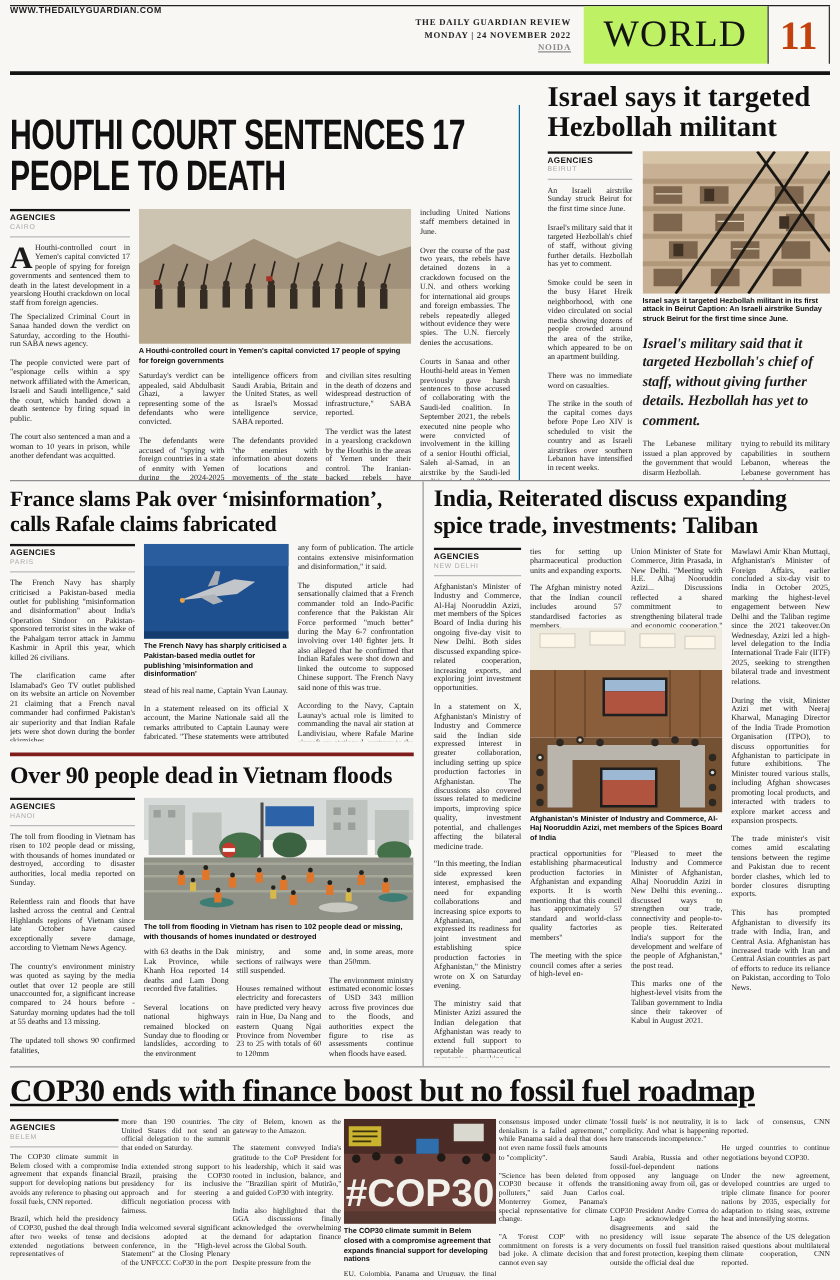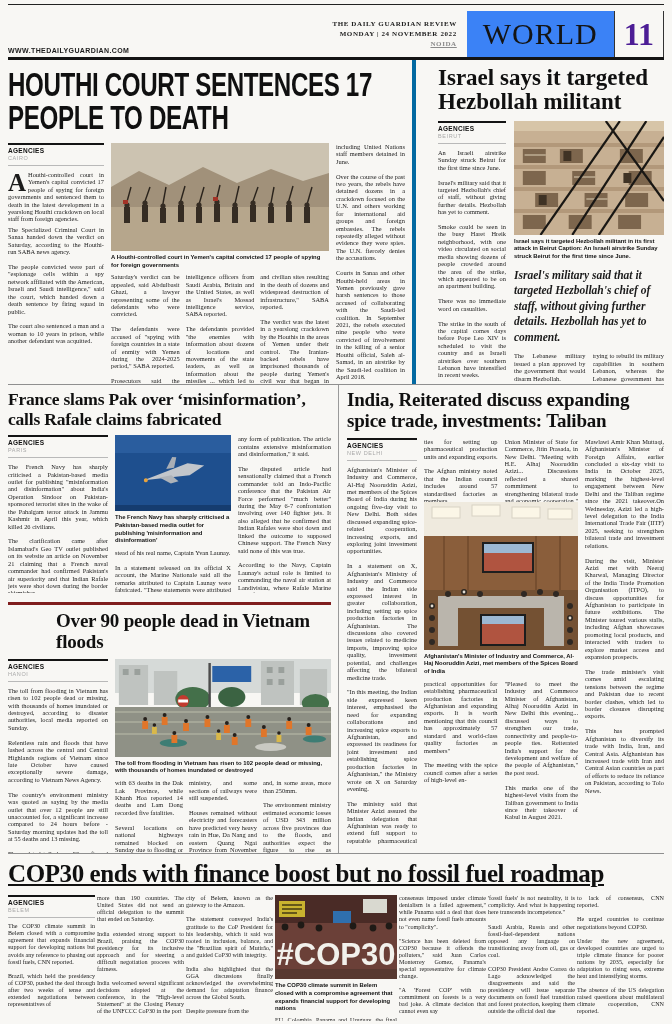--- a/index.html
+++ b/index.html
@@ -1,64 +1,64 @@
 <!DOCTYPE html>
 <html><head>
 <meta charset="utf-8">
 <style>
   html,body{margin:0;padding:0;background:#555;}
   .page{position:relative;width:672px;height:1024px;margin:0 auto;background:#f8f7f4;
         box-sizing:border-box;padding:0 8px;overflow:hidden;color:#1c1c1c;
         font-family:"Liberation Serif",serif;}
   .top-rule{border-top:1.5px solid #222;margin-top:4px;}
   
-  .masthead{height:52px;display:flex;justify-content:space-between;align-items:flex-end;}
+  .masthead{height:52px;display:flex;justify-content:space-between;align-items:flex-start;}
   .site-url{font:bold 7px/1 "Liberation Sans",sans-serif;letter-spacing:.4px;padding-bottom:3px;}
   .mast-right{display:flex;align-items:stretch;height:46px;}
   .mast-text{align-self:center;text-align:right;margin-right:10px;
              font:bold 7px/1.45 "Liberation Serif",serif;letter-spacing:.6px;color:#222;}
   .mast-text .city{color:#8a8a8a;text-decoration:underline;}
   .vrule{width:1px;background:#333;}
-  .section-box{background:#3b82f6;display:flex;align-items:center;padding:0 16px;}
+  .section-box{background:#bef264;display:flex;align-items:center;padding:0 16px;}
   .section-box span{font:400 30px/1 "Liberation Serif",serif;letter-spacing:1px;color:#141414;}
   .page-num{display:flex;align-items:center;padding:0 9px;
-            font:bold 32px/1 "Liberation Serif",serif;color:#4c1d95;}
+            font:bold 32px/1 "Liberation Serif",serif;color:#c2410c;}
   .thick-rule{border-top:3px solid #141414;}
   
   .byline{border-top:2px solid #141414;border-bottom:1px solid #b9b9b9;padding:2px 0 3px;margin-bottom:5px;}
   .agency{font:bold 6.5px/1.25 "Liberation Sans",sans-serif;letter-spacing:.3px;color:#111;}
   .place{font:5.5px/1.25 "Liberation Sans",sans-serif;letter-spacing:.6px;color:#a9a9a9;}
   .bt{font:6.4px/1.16 "Liberation Serif",serif;text-align:justify;white-space:pre-line;
       color:#222;overflow:hidden;}
   .cap{font:bold 5.9px/1.3 "Liberation Sans",sans-serif;color:#101010;margin:3px 0 4px;}
   .photo{display:block;width:100%;}
   h1,h2{margin:0;color:#101010;}
   .col{overflow:hidden;}
   
   .row-top{display:grid;grid-template-columns:408px 1fr;height:324px;border-bottom:1px solid #8f8f8f;overflow:hidden;}
-  .houthi{border-right:4px solid #0369a1;padding:4px 7px 0 0;overflow:hidden;}
+  .houthi{border-right:1px solid #0369a1;padding:4px 7px 0 0;overflow:hidden;margin-top:24px;}
   .houthi h1{font:bold 34px/0.97 "Liberation Sans",sans-serif;letter-spacing:-.5px;
              transform:scaleX(.71);transform-origin:0 0;width:141%;white-space:pre-line;margin:4px 0 9px;}
   .houthi-body{display:grid;grid-template-columns:96px 218px 1fr;gap:7px;height:242px;}
   .subcols{display:grid;grid-template-columns:1fr 1fr 1fr;gap:6px;overflow:hidden;}
   .dropcap{float:left;font:bold 25px/0.78 "Liberation Serif",serif;margin:2px 2px 0 0;}
   .lead{font:6.4px/1.16 "Liberation Serif",serif;text-align:justify;margin:0 0 3px;}
   .israel{padding:6px 0 0 8px;overflow:hidden;margin-left:14px;}
   .israel h2{font:600 23px/1.04 "Liberation Serif",serif;white-space:pre-line;margin-bottom:7px;}
   .israel-body{display:grid;grid-template-columns:68px 1fr;gap:8px;}
   .pq{font:italic 600 11.5px/1.35 "Liberation Serif",serif;color:#1b1b1b;margin:7px 0;}
   .two{display:grid;grid-template-columns:1fr 1fr;gap:7px;overflow:hidden;}
   
   .row-mid{display:grid;grid-template-columns:330px 1fr;height:468px;overflow:hidden;}
   .mid-left{padding-right:7px;}
   .france{height:212px;border-bottom:3px solid #7f1d1d;overflow:hidden;padding-top:5px;}
   .france h2{font:600 17.5px/1.12 "Liberation Serif",serif;letter-spacing:-.2px;white-space:pre-line;margin-bottom:6px;}
   .france-body{display:grid;grid-template-columns:100px 116px 1fr;gap:7px;height:158px;}
   .vietnam{height:255px;overflow:hidden;padding-top:6px;}
-  .vietnam h2{font:600 19px/1.1 "Liberation Serif",serif;letter-spacing:-.2px;margin-bottom:6px;margin-left:48px;}
+  .vietnam h2{font:600 19px/1.1 "Liberation Serif",serif;letter-spacing:-.2px;margin-bottom:6px;}
   .vietnam-body{display:grid;grid-template-columns:100px 1fr;gap:7px;height:216px;}
   .india{border-left:1px solid #9a9a9a;padding:5px 0 0 8px;overflow:hidden;}
   .india h2{font:600 19px/1.1 "Liberation Serif",serif;letter-spacing:-.2px;white-space:pre-line;margin-bottom:6px;}
   .india-body{display:grid;grid-template-columns:70px 154px 1fr;gap:7px;height:408px;}
   .india-top{height:64px;}
   .india-bot{height:150px;}
   
   .cop{border-top:1px solid #8f8f8f;padding-top:5px;height:178px;overflow:hidden;}
   .cop h2{font:600 25px/1.05 "Liberation Serif",serif;letter-spacing:-.4px;margin:2px 0 8px;text-decoration:underline;}
   .cop-body{display:grid;grid-template-columns:1fr 1fr 1fr 122px 1fr 1fr 1fr;gap:2px;height:126px;}

